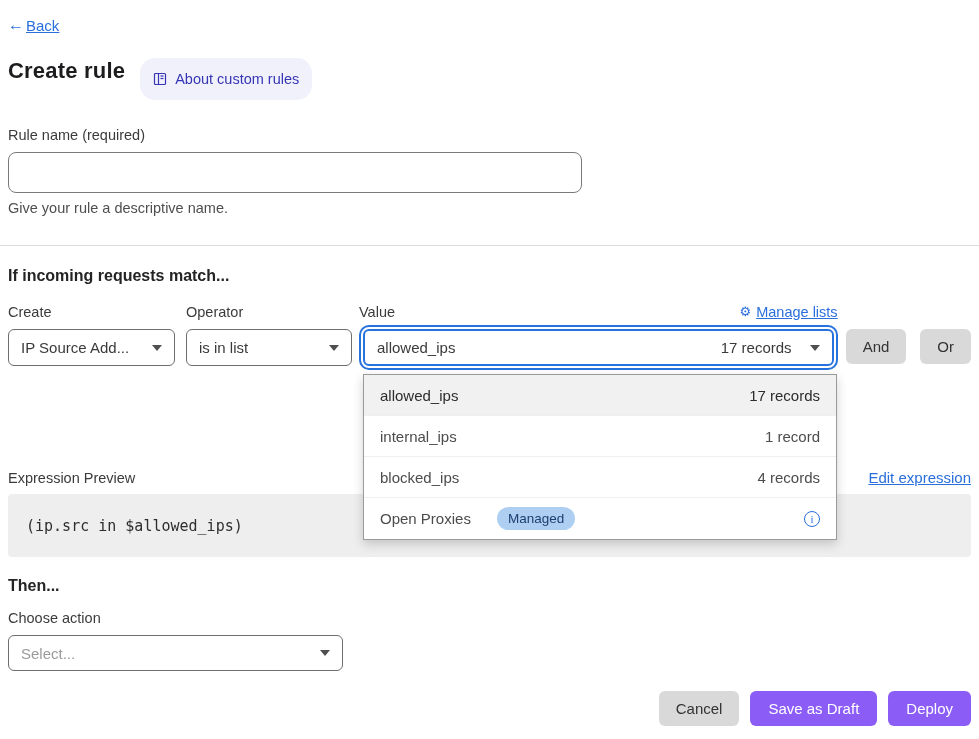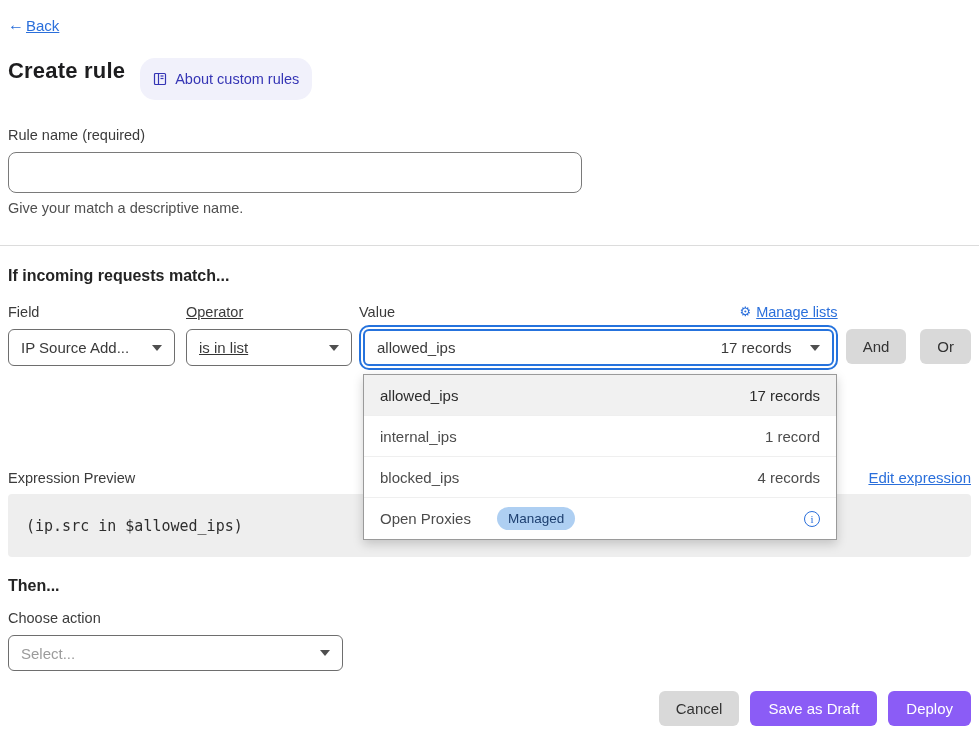--- a/index.html
+++ b/index.html
@@ -30,21 +30,21 @@
   .helper { margin-top: 7px; color: #4f4f4f; font-size: 14.5px; }
 
   .divider { height: 1px; background: #dcdcdc; margin: 29px -8px 0 -8px; }
 
   .section-heading { margin-top: 21px; font-size: 16px; font-weight: bold; color: #242424; }
 
   
   .condition-row { margin-top: 17px; display: flex; align-items: flex-start; }
   .col { }
   .col-field { width: 167px; margin-right: 11px; }
-  .col-operator { width: 166px; margin-right: 7px; text-decoration: underline; }
+  .col-operator { width: 166px; margin-right: 7px; }
   .col-value { flex: 1; position: relative; margin-right: 8px; }
   .col-label-row { height: 19px; margin-bottom: 8px; display: flex; justify-content: space-between; align-items: center; }
   .select { height: 37px; border: 1px solid #6e6e6e; border-radius: 6px; display: flex; align-items: center; justify-content: space-between; padding: 0 12px; font-size: 15px; color: #3a3a3a; background: #fff; cursor: pointer; }
   .caret { width: 0; height: 0; border-left: 5px solid transparent; border-right: 5px solid transparent; border-top: 6px solid #4f4f4f; flex: none; margin-left: 8px; }
   .focus-ring { border: 2px solid #2673dd; border-radius: 10px; padding: 2px; background: #fff; margin-top: -4px; }
   .focus-ring .select { border: 2px solid #2673dd; }
   .value-right { display: flex; align-items: center; gap: 10px; }
   .manage-link { display: inline-flex; align-items: center; gap: 5px; color: #2a6fdb; font-size: 14.5px; cursor: pointer; }
   .manage-link .gear { font-size: 13px; line-height: 1; }
   .manage-link .txt { text-decoration: underline; }
@@ -102,32 +102,32 @@
         </svg>
       </span>
       <span>About custom rules</span>
     </div>
   </div>
 
   
   <div class="rule-name">
     <div class="field-label">Rule name (required)</div>
     <input type="text" value="" style="">
-    <div class="helper">Give your match a descriptive name.</div>
+    <div class="helper">Give your rule a descriptive name.</div>
   </div>
 
   <div class="divider"></div>
 
   
   <div class="section-heading">If incoming requests match...</div>
 
   <div class="condition-row">
     <div class="col col-field">
       <div class="col-label-row">
-        <span class="field-label">Field</span>
+        <span class="field-label">Create</span>
       </div>
       <div class="select">
         <span>IP Source Add...</span>
         <span class="caret"></span>
       </div>
     </div>
 
     <div class="col col-operator">
       <div class="col-label-row">
         <span class="field-label">Operator</span>

